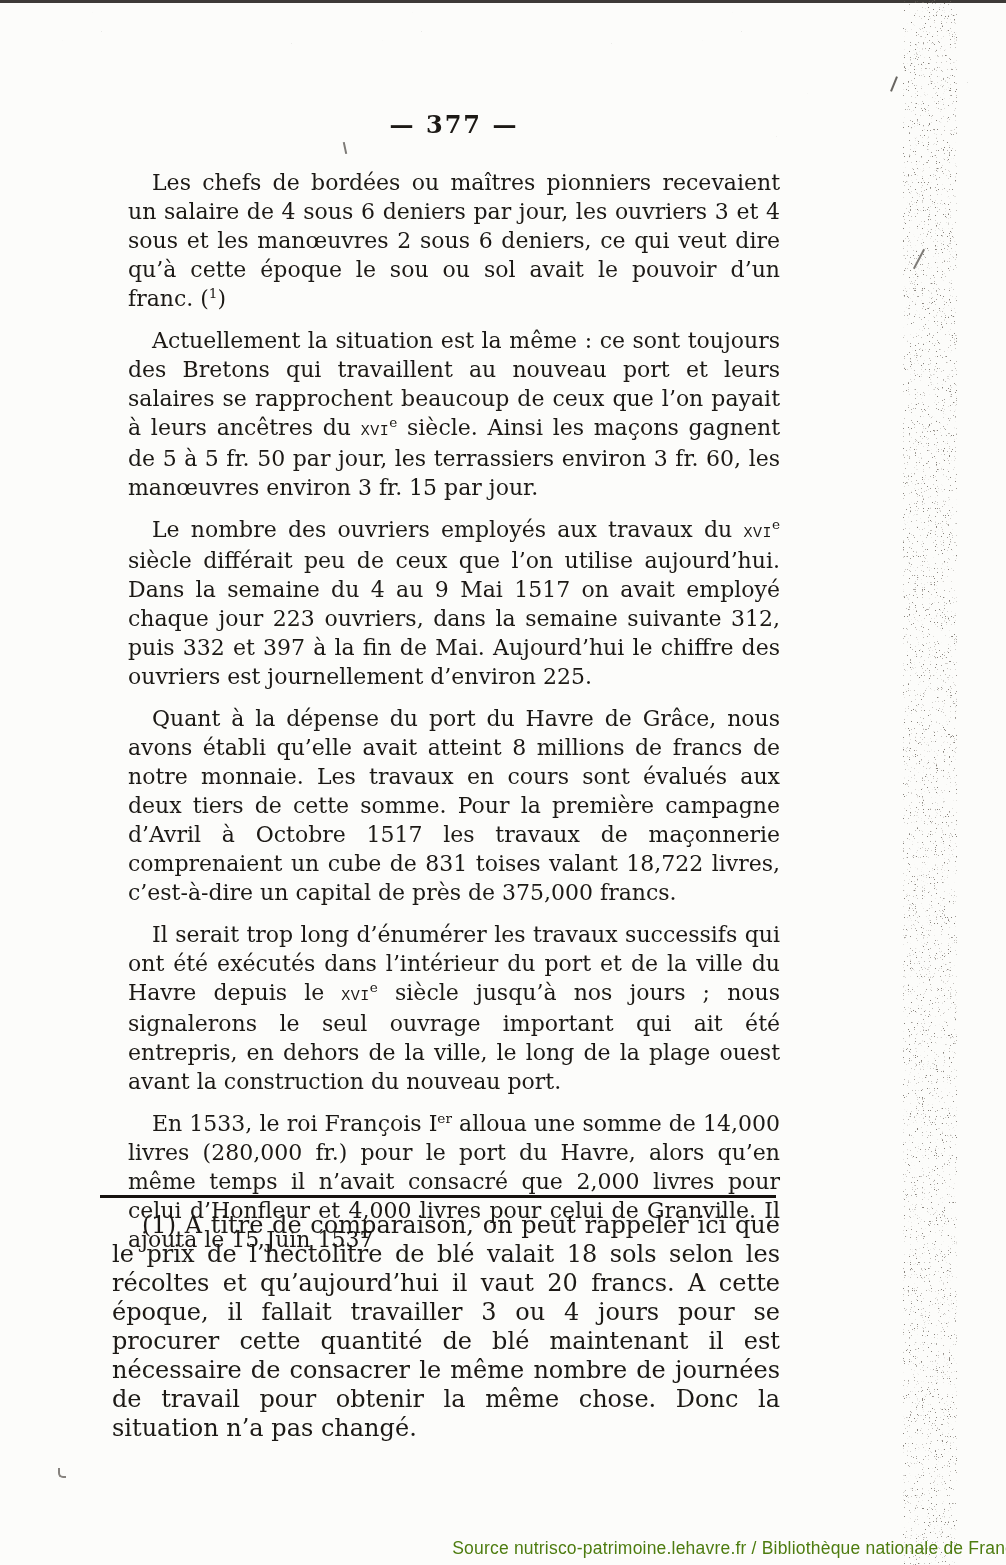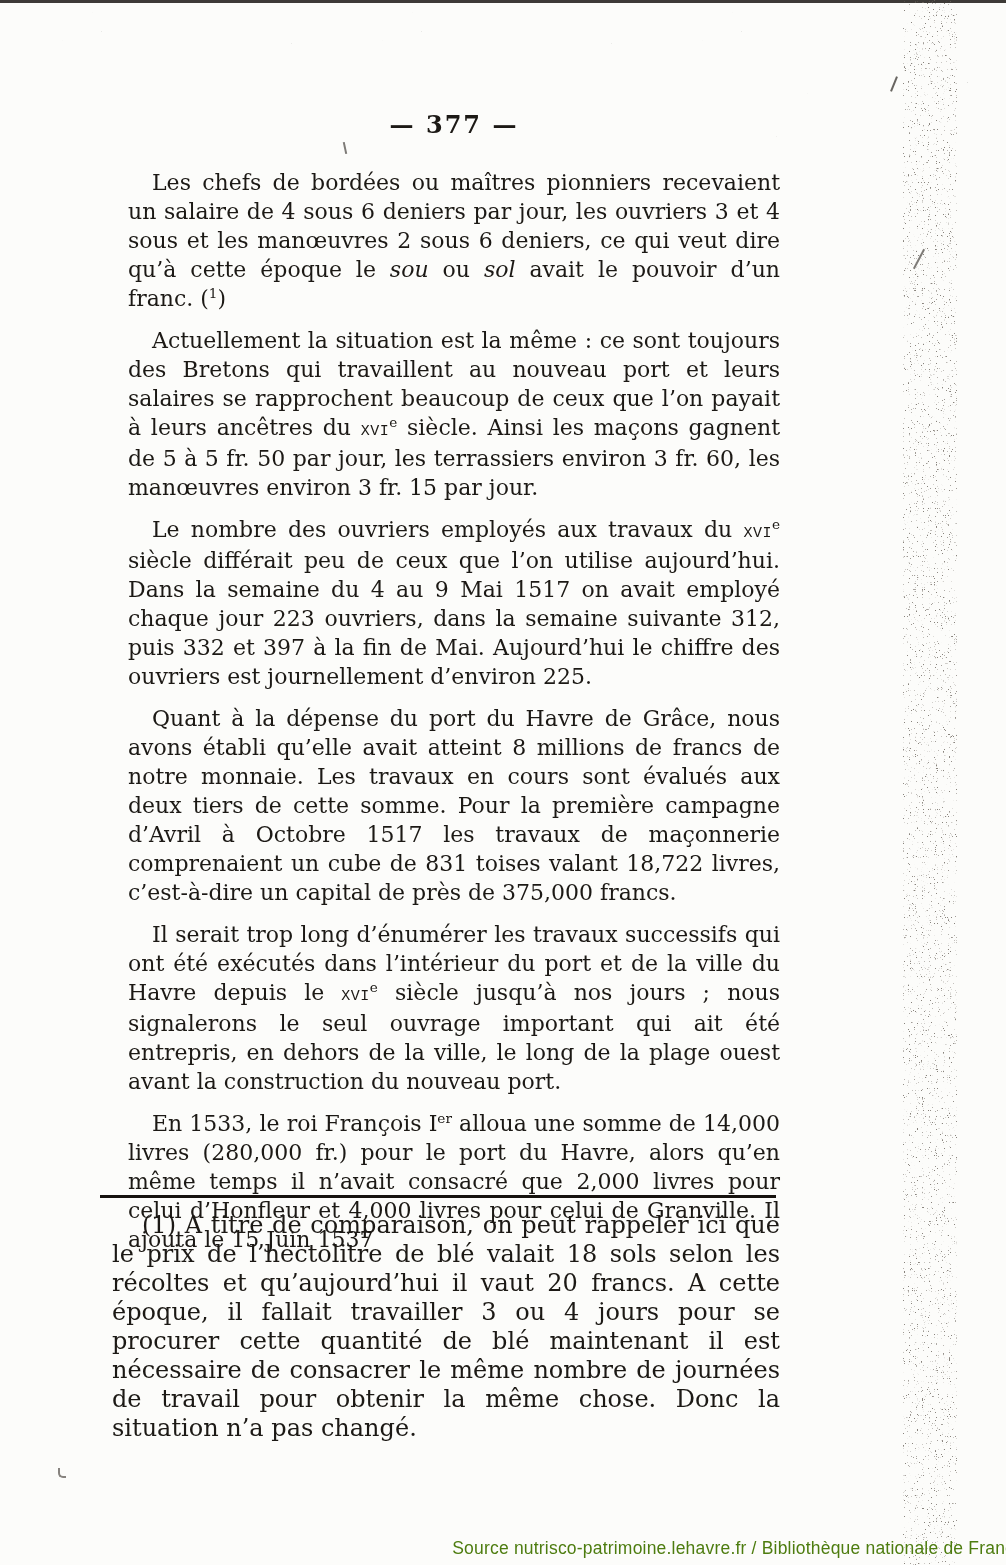--- a/index.html
+++ b/index.html
@@ -17,21 +17,21 @@
   .page-number{
     position:absolute;left:128px;top:110px;width:652px;
     text-align:center;font-size:24px;font-weight:bold;letter-spacing:2px;
   }
   .body-text{position:absolute;left:128px;top:168px;width:652px;}
   .body-text p{
     margin:0 0 13px 0;
     font-size:22px;line-height:29px;
     text-align:justify;text-indent:24px;
   }
-  .i{font-style:italic;}
+  .i{}
   .sc{font-variant:small-caps;letter-spacing:.5px;font-family:Liberation Mono, monospace;}
   .sup{vertical-align:super;font-size:.62em;line-height:0;}
   .footnote-rule{position:absolute;left:100px;top:1195px;width:676px;height:3px;background:#16120e;}
   .footnote{
     position:absolute;left:112px;top:1211px;width:668px;
     font-size:24px;line-height:29px;text-align:justify;text-indent:30px;
   }
   .attribution{
     position:absolute;right:14px;bottom:6px;
     font-family:"Liberation Sans","DejaVu Sans",sans-serif;

